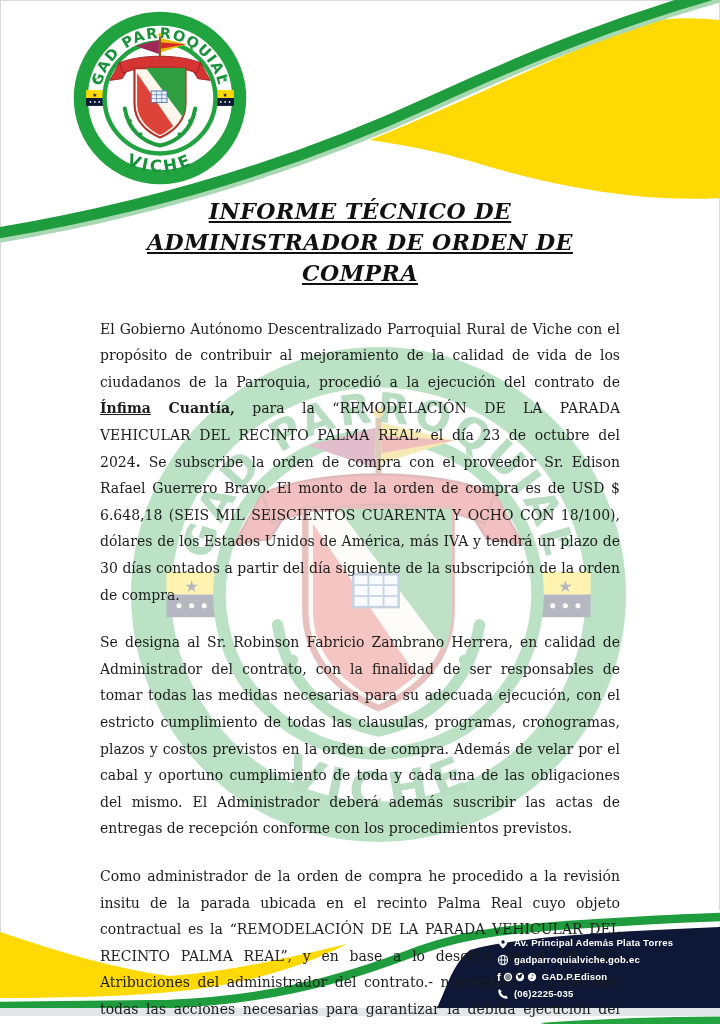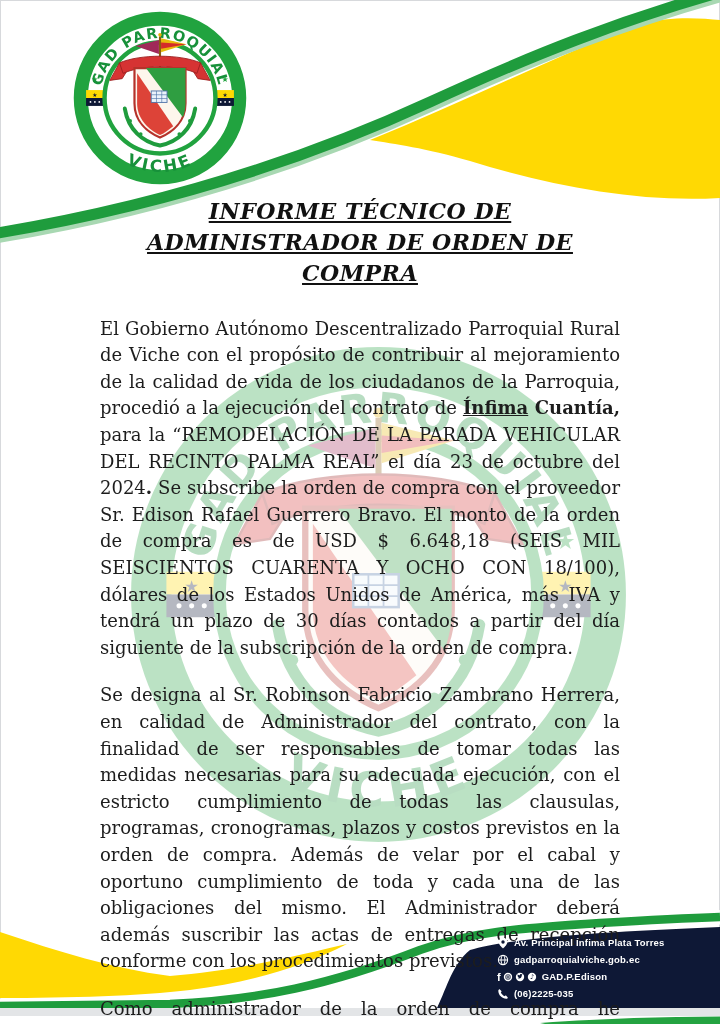--- a/index.html
+++ b/index.html
@@ -6,21 +6,21 @@
   .page{position:relative;width:720px;height:1024px;background:#ffffff;overflow:hidden;
         font-family:"DejaVu Serif",serif;box-shadow:inset 0 0 0 1px #d7d9dc;margin:0 auto;}
   svg{display:block;}
   .hdr{position:absolute;top:0;left:0;width:720px;height:330px;pointer-events:none;}
   .logo{position:absolute;top:10px;left:72px;width:176px;height:176px;}
   .wm{position:absolute;top:342px;left:126px;width:505px;height:505px;opacity:.3;}
   .doc{position:absolute;top:196px;left:100px;width:520px;color:#1d1d1d;z-index:3;}
   .doc h1{width:470px;margin:0 auto 26px auto;font-size:22px;line-height:1.42;font-weight:bold;
           font-style:italic;text-align:center;text-decoration:underline;letter-spacing:.5px;color:#111;}
   .doc h2{font-size:17px;font-weight:bold;margin:0 0 20px 0;text-decoration:underline;color:#111;}
-  .body-para{margin:0 0 21px 0;font-size:18px;line-height:26.6px;text-align:justify;}
+  .body-para{margin:0 0 21px 0;font-size:14px;line-height:26.6px;text-align:justify;}
   .body-para span.b{font-weight:bold;}
   .body-para span.u{text-decoration:underline;}
   .ftr{position:absolute;top:910px;left:0;width:720px;height:100px;}
   .finfo{position:absolute;top:936px;left:497px;width:220px;z-index:5;}
   .f-row{display:flex;align-items:center;gap:5px;height:13px;margin-bottom:4px;}
   .f-row .txt{color:#ffffff;font-family:"Liberation Sans",sans-serif;font-size:9.5px;font-weight:bold;
               letter-spacing:.2px;white-space:nowrap;}
   .f-ic{width:12px;height:12px;flex:0 0 auto;}
   .f-ic.sm{width:10px;height:10px;}
   .fb-letter{color:#fff;font-family:"Liberation Sans",sans-serif;font-size:11px;font-weight:bold;line-height:10px;}
@@ -123,21 +123,21 @@
     <path d="M 0,96 L 170,94 C 260,90 330,75 420,40 C 470,22 520,18 600,13 C 650,10 690,8 720,7" fill="none" stroke="#1f9c3d" stroke-width="8.5"></path>
     <path d="M 0,22 C 60,42 110,58 170,66 C 230,62 300,45 347,34 C 300,58 250,72 190,80 C 140,86 70,88 0,88 Z" fill="#ffd903"></path>
   </svg>
 
   <div class="finfo">
     <div class="f-row">
       <svg class="f-ic" viewBox="0 0 12 12">
         <path d="M6,0.8 C8.5,0.8 10.3,2.7 10.3,5.1 C10.3,8.3 6,11.4 6,11.4 C6,11.4 1.7,8.3 1.7,5.1 C1.7,2.7 3.5,0.8 6,0.8 Z" fill="#fff"></path>
         <circle cx="6" cy="5" r="1.7" fill="#0e1836"></circle>
       </svg>
-      <span class="txt">Av. Principal Ínfima Plata Torres</span>
+      <span class="txt">Av. Principal Además Plata Torres</span>
     </div>
     <div class="f-row">
       <svg class="f-ic" viewBox="0 0 12 12">
         <circle cx="6" cy="6" r="4.6" fill="none" stroke="#fff" stroke-width="1.1"></circle>
         <ellipse cx="6" cy="6" rx="2" ry="4.6" fill="none" stroke="#fff" stroke-width="1"></ellipse>
         <path d="M1.4,6 H10.6" stroke="#fff" stroke-width="1"></path>
       </svg>
       <span class="txt">gadparroquialviche.gob.ec</span>
     </div>
     <div class="f-row">

